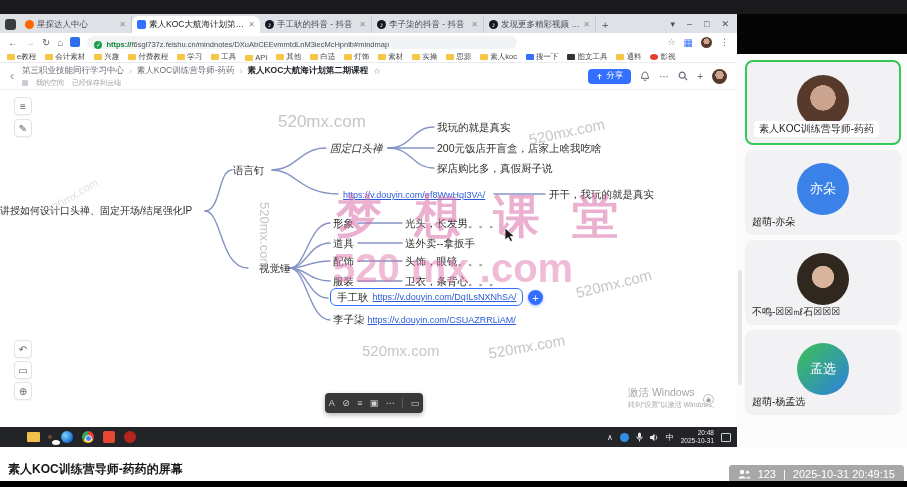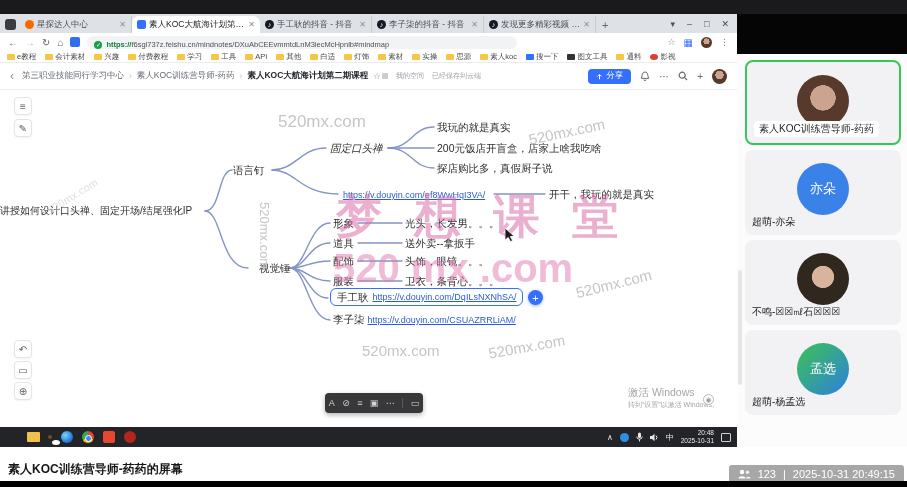--- a/index.html
+++ b/index.html
@@ -35,30 +35,30 @@
   .extai{width:10px;height:10px;background:#2f6fed;border-radius:2px;}
   .urlpill{flex:0 0 430px;height:13px;background:#f1f3f4;border-radius:7px;display:flex;align-items:flex-end;gap:4px;padding:0 7px;overflow:hidden;}
   .lock{width:8px;height:8px;border-radius:50%;background:#1a9e4b;color:#fff;font-size:6px;line-height:8px;text-align:center;flex:none;}
   .url{font-size:7.5px;color:#4d5156;white-space:nowrap;}
   .url .sch{color:#15803d;font-weight:bold;}
   .addricons{margin-left:auto;display:flex;align-items:center;gap:8px;}
   .aic{font-size:9px;color:#7c7f83;}
   .aic.grid{color:#3370ff;font-size:10px;}
   .mini-av{width:11px;height:11px;border-radius:50%;background:radial-gradient(circle at 50% 40%,#caa48e 0 35%,#57392c 36% 100%);}
 
-  .bookmarks{left:0;top:37px;width:737px;height:12px;background:#fff;border-bottom:1px solid #ececec;display:flex;align-items:center;gap:9px;padding:0 7px;overflow:hidden;}
+  .bookmarks{left:0;top:37px;width:737px;height:12px;background:#fff;border-bottom:1px solid #ececec;display:flex;align-items:flex-end;gap:9px;padding:0 7px;overflow:hidden;}
   .bm{display:flex;align-items:center;gap:2px;font-size:7.5px;color:#474a4e;white-space:nowrap;}
   .fold{width:8px;height:6px;background:#f6c645;border-radius:1px;flex:none;}
   .fold.blue{background:#3370ff;}
   .fold.dark{background:#333;}
   .fold.red{background:#e23d2e;border-radius:50%;}
 
   .appheader{left:0;top:49px;width:737px;height:27px;background:#fff;border-bottom:1px solid #efefef;display:flex;align-items:center;padding:0 10px;gap:8px;}
   .collapse{font-size:12px;color:#8f9297;}
-  .bc-wrap{display:flex;flex-direction:row;gap:1px;}
+  .bc-wrap{display:flex;flex-direction:column;gap:1px;}
   .bc{display:flex;align-items:center;gap:5px;font-size:8.5px;color:#646a73;white-space:nowrap;}
   .bc .cur{color:#1f2329;font-weight:bold;}
   .bc .sep{color:#bbb;}
   .bc .star{color:#8f9297;}
   .subrow{display:flex;align-items:center;gap:8px;font-size:7px;color:#9aa0a6;}
   .wsq{width:6px;height:6px;background:#c9cdd4;border-radius:1px;display:inline-block;}
   .hdr-right{margin-left:auto;display:flex;align-items:center;gap:9px;}
   .sharebtn{height:15px;background:#3370ff;color:#fff;border-radius:4px;font-size:8.5px;display:flex;align-items:center;gap:3px;padding:0 8px;}
   .hic{font-size:10px;color:#646a73;}
   .hdr-av{width:15px;height:15px;border-radius:50%;background:radial-gradient(circle at 50% 40%,#caa48e 0 35%,#57392c 36% 100%);}

